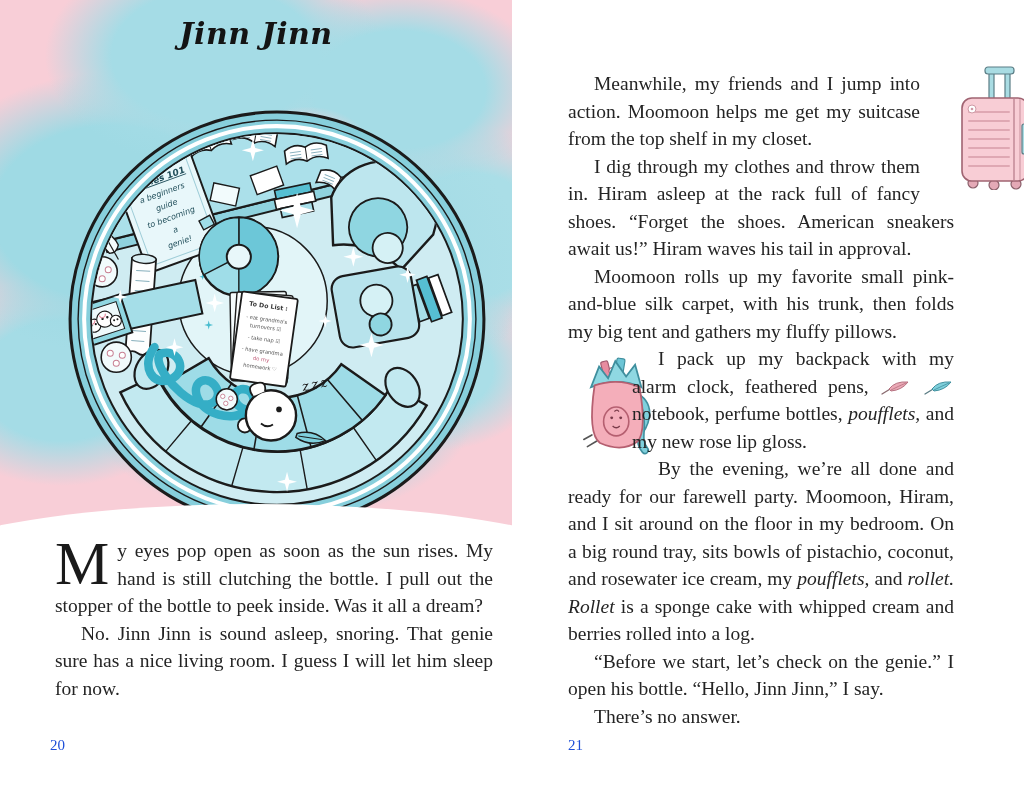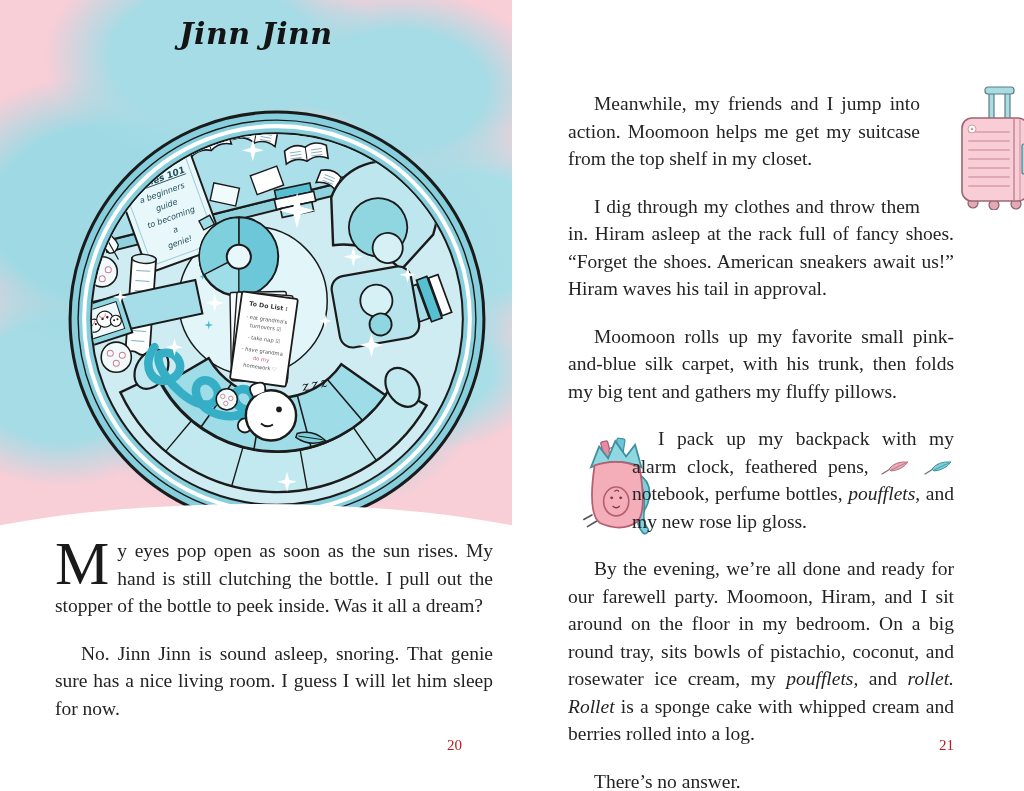--- a/index.html
+++ b/index.html
@@ -30,25 +30,25 @@
 
   .circle-illo{position:absolute;left:56px;top:98px;width:442px;height:442px;z-index:2;}
 
   .white-curve{position:absolute;left:-104px;top:504px;width:720px;height:300px;background:#fff;
     border-radius:50% 50% 0 0 / 72px 72px 0 0;z-index:4;}
 
   .body-text{position:absolute;z-index:6;font-size:19.5px;line-height:27.5px;text-align:justify;}
   .left-text{left:55px;top:537px;width:438px;}
   .right-text{left:56px;top:70px;width:386px;}
   .para{margin:0;}
-  .indent{text-indent:26px;margin-top:20px;}
+  .indent{text-indent:26px;}
   .dropcap{float:left;font-size:61px;line-height:45px;padding:4px 8px 0 0;color:#1a1a1a;
            font-family:"Liberation Serif",serif;}
 
-  .folio{position:absolute;z-index:6;font-size:15px;text-align:right;color:#b91c1c;}
+  .folio{position:absolute;z-index:6;font-size:15px;text-align:left;color:#1d4ed8;}
   .folio-left{left:50px;top:737px;width:412px;}
   .folio-right{left:56px;top:737px;width:386px;}
 
   .float-suitcase{float:right;width:86px;height:124px;margin:-4px -62px 4px 10px;}
   .float-backpack{float:left;width:72px;height:112px;margin:2px 4px 2px -12px;}
   .feather{display:inline-block;width:30px;height:15px;vertical-align:-2px;margin:0 1px;}
 </style>
 </head>
 <body>
 
@@ -324,17 +324,18 @@
     <path d="M11,10 Q19,6 26,3" stroke="#b5707f" stroke-width="0.8" fill="none"></path>
   </svg>
 <span> </span>
   <svg class="feather" viewBox="0 0 30 15">
     <path d="M2,14 L11,8.5" stroke="#5b7d85" stroke-width="1.4" stroke-linecap="round"></path>
     <path d="M9,9 Q15,1 28,2 Q22,10 11,11 Z" fill="#7ecfdb" stroke="#3f8f9e" stroke-width="1"></path>
     <path d="M11,10 Q19,6 26,3" stroke="#3f8f9e" stroke-width="0.8" fill="none"></path>
   </svg>
 <span> notebook, perfume bottles, </span><span style="font-style: italic;">poufflets,</span><span> and my new rose lip gloss.</span></p>
         <p class="para indent"><span>By the evening, we’re all done and ready for our farewell party. Moomoon, Hiram, and I sit around on the floor in my bedroom. On a big round tray, sits bowls of pistachio, coconut, and rosewater ice cream, my </span><span style="font-style: italic;">poufflets,</span><span> and </span><span style="font-style: italic;">rollet. Rollet</span><span> is a sponge cake with whipped cream and berries rolled into a log.</span></p>
+        <p class="para indent"><span>“Before we start, let’s check on the genie.” I open his bottle. “Hello, Jinn Jinn,” I say.</span></p>
         <p class="para indent"><span>There’s no answer.</span></p>
       </div>
     <div class="folio folio-right">21</div>
   </div>
 </div>
 
 </body></html>

